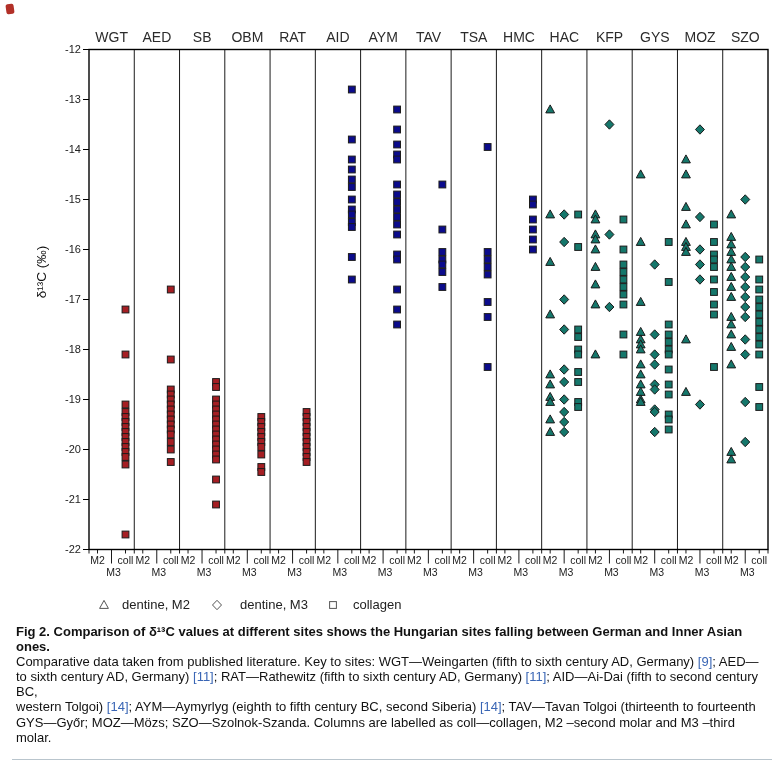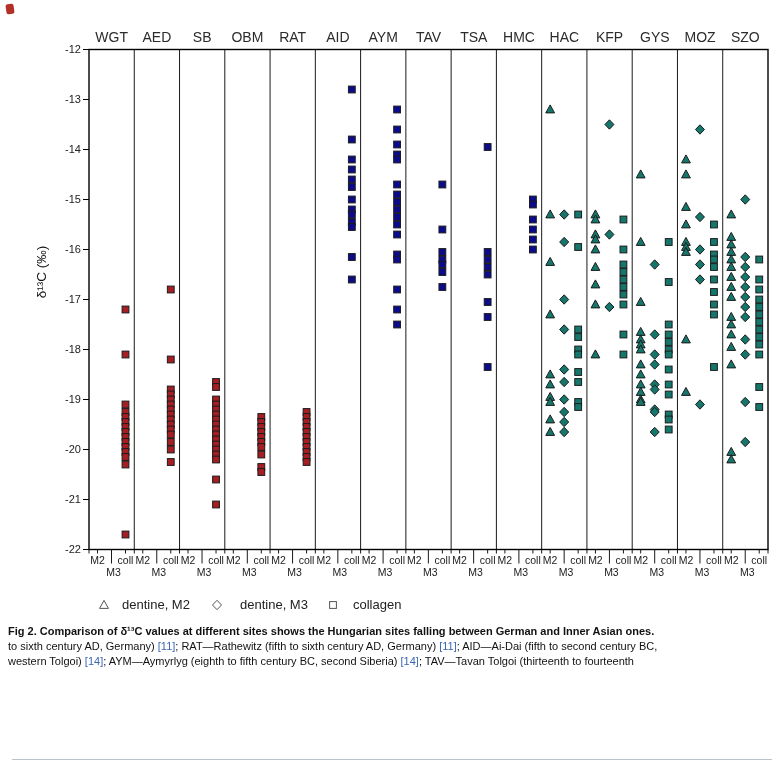--- a/index.html
+++ b/index.html
@@ -1,22 +1,22 @@
 <!DOCTYPE html>
 <html><head>
 <meta charset="utf-8">
 <style>
   html,body{margin:0;padding:0;background:#fff;}
   .page{position:relative;width:784px;height:764px;background:#fff;overflow:hidden;
         font-family:"Liberation Sans",sans-serif;}
   .artifact{position:absolute;left:6px;top:4px;width:8px;height:10px;background:#b23028;
             border-radius:2px;transform:rotate(-8deg);}
   svg{display:block;}
-  .caption{position:absolute;left:8px;top:624px;width:756px;color:#111;
-           font-size:11px;line-height:15.1px;}
+  .caption{position:absolute;left:16px;top:624px;width:756px;color:#111;
+           font-size:13px;line-height:15.1px;}
   .caption .b{font-weight:bold;}
   .caption .link{color:#3a66b5;cursor:pointer;}
   .bottom-rule{position:absolute;left:12px;right:12px;top:759px;height:1px;background:#b9c5cd;}
 </style>
 </head>
 <body>
 
 <div class="page">
   <div class="artifact"></div>
   <svg id="chart" width="784" height="622">
@@ -453,17 +453,19 @@
       <rect x="755.8333333333334" y="403.5999999999999" width="6.8" height="6.8" fill="#15776b" stroke="#1b1b1b" stroke-width="1"></rect>
       <path d="M 104 600.4 L 108.4 608.4 L 99.6 608.4 Z" fill="#fff" stroke="#555" stroke-width="1"></path>
       <text x="122" y="609" font-size="13" fill="#222" font-family="Liberation Sans, sans-serif">dentine, M2</text>
       <path d="M 217 600.3 L 221.5 605 L 217 609.7 L 212.5 605 Z" fill="#fff" stroke="#555" stroke-width="1"></path>
       <text x="240" y="609" font-size="13" fill="#222" font-family="Liberation Sans, sans-serif">dentine, M3</text>
       <rect x="329.6" y="601.6" width="6.8" height="6.8" fill="#fff" stroke="#555" stroke-width="1"></rect>
       <text x="353" y="609" font-size="13" fill="#222" font-family="Liberation Sans, sans-serif">collagen</text>
     </svg>
   <div class="caption" id="caption">
       <div><span class="b">Fig 2. Comparison of δ¹³C values at different sites shows the Hungarian sites falling between German and Inner Asian ones.</span></div>
+      <div><span>Comparative data taken from published literature. Key to sites: WGT—Weingarten (fifth to sixth century AD, Germany) </span><span class="link">[9]</span><span>; AED—</span></div>
       <div><span>to sixth century AD, Germany) </span><span class="link">[11]</span><span>; RAT—Rathewitz (fifth to sixth century AD, Germany) </span><span class="link">[11]</span><span>; AID—Ai-Dai (fifth to second century BC,</span></div>
       <div><span>western Tolgoi) </span><span class="link">[14]</span><span>; AYM—Aymyrlyg (eighth to fifth century BC, second Siberia) </span><span class="link">[14]</span><span>; TAV—Tavan Tolgoi (thirteenth to fourteenth</span></div>
+      <div><span>GYS—Győr; MOZ—Mözs; SZO—Szolnok-Szanda. Columns are labelled as coll—collagen, M2 –second molar and M3 –third molar.</span></div>
     </div>
   <div class="bottom-rule"></div>
 </div>
 
 </body></html>

